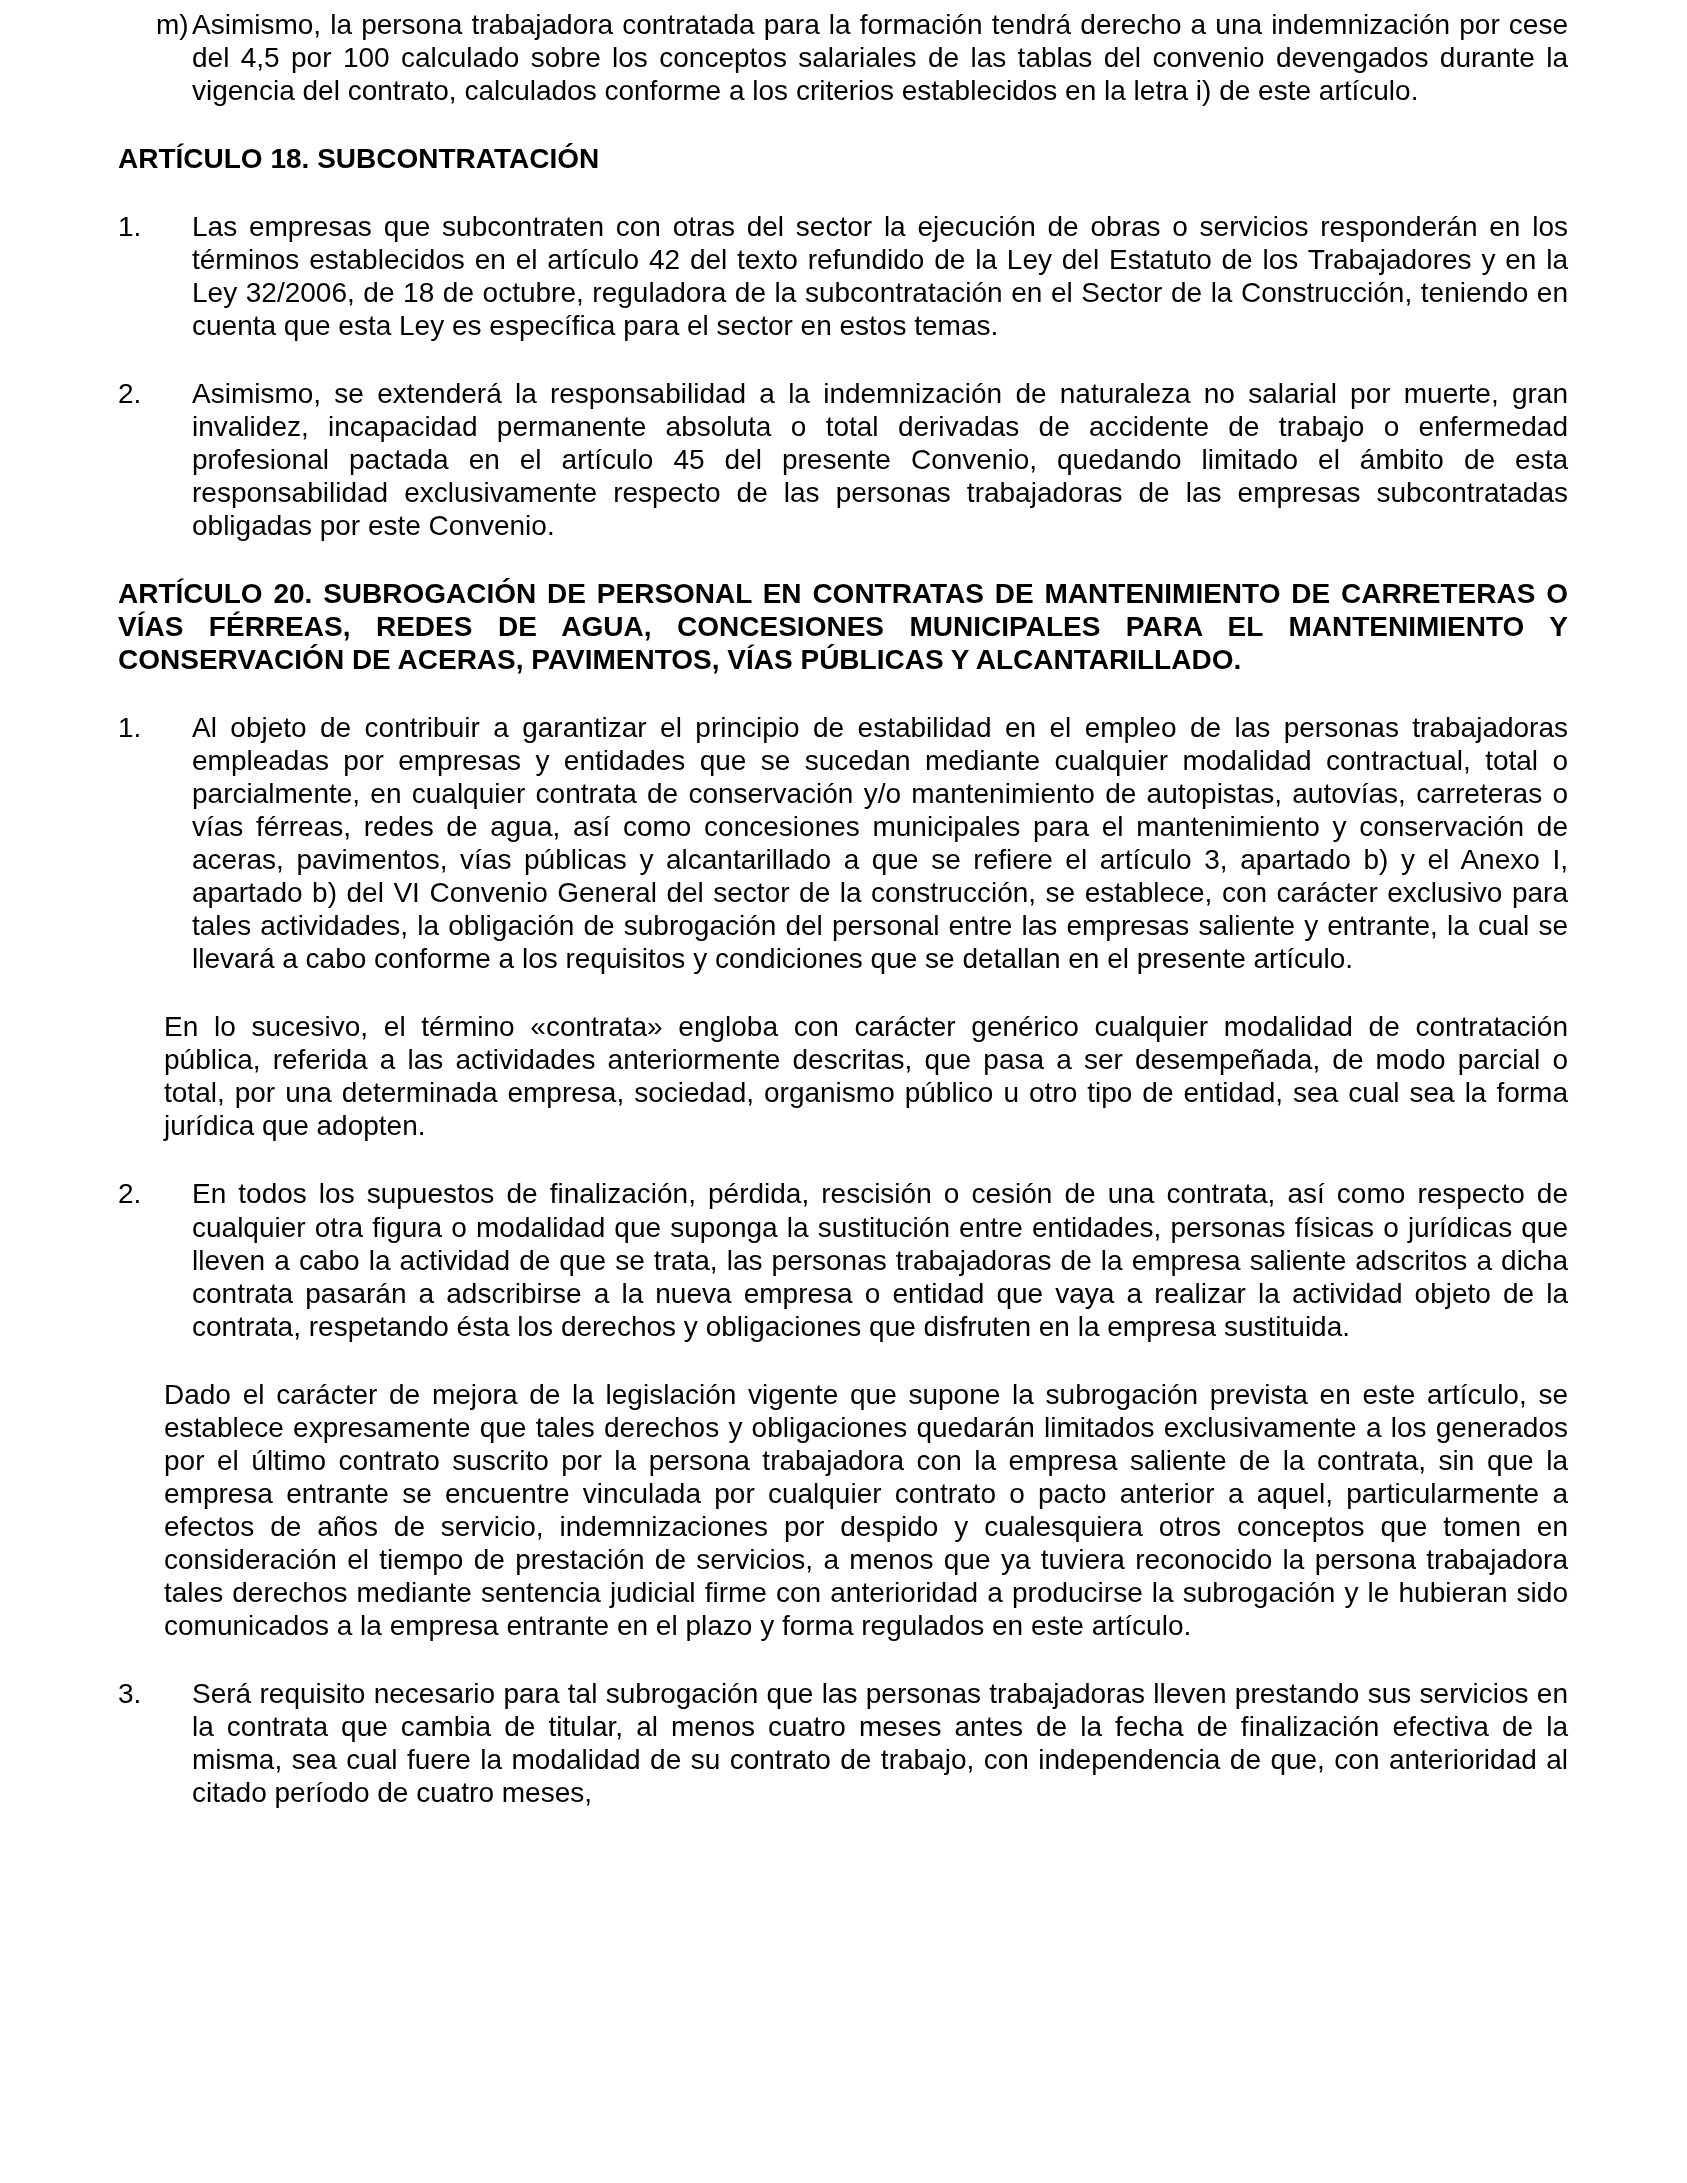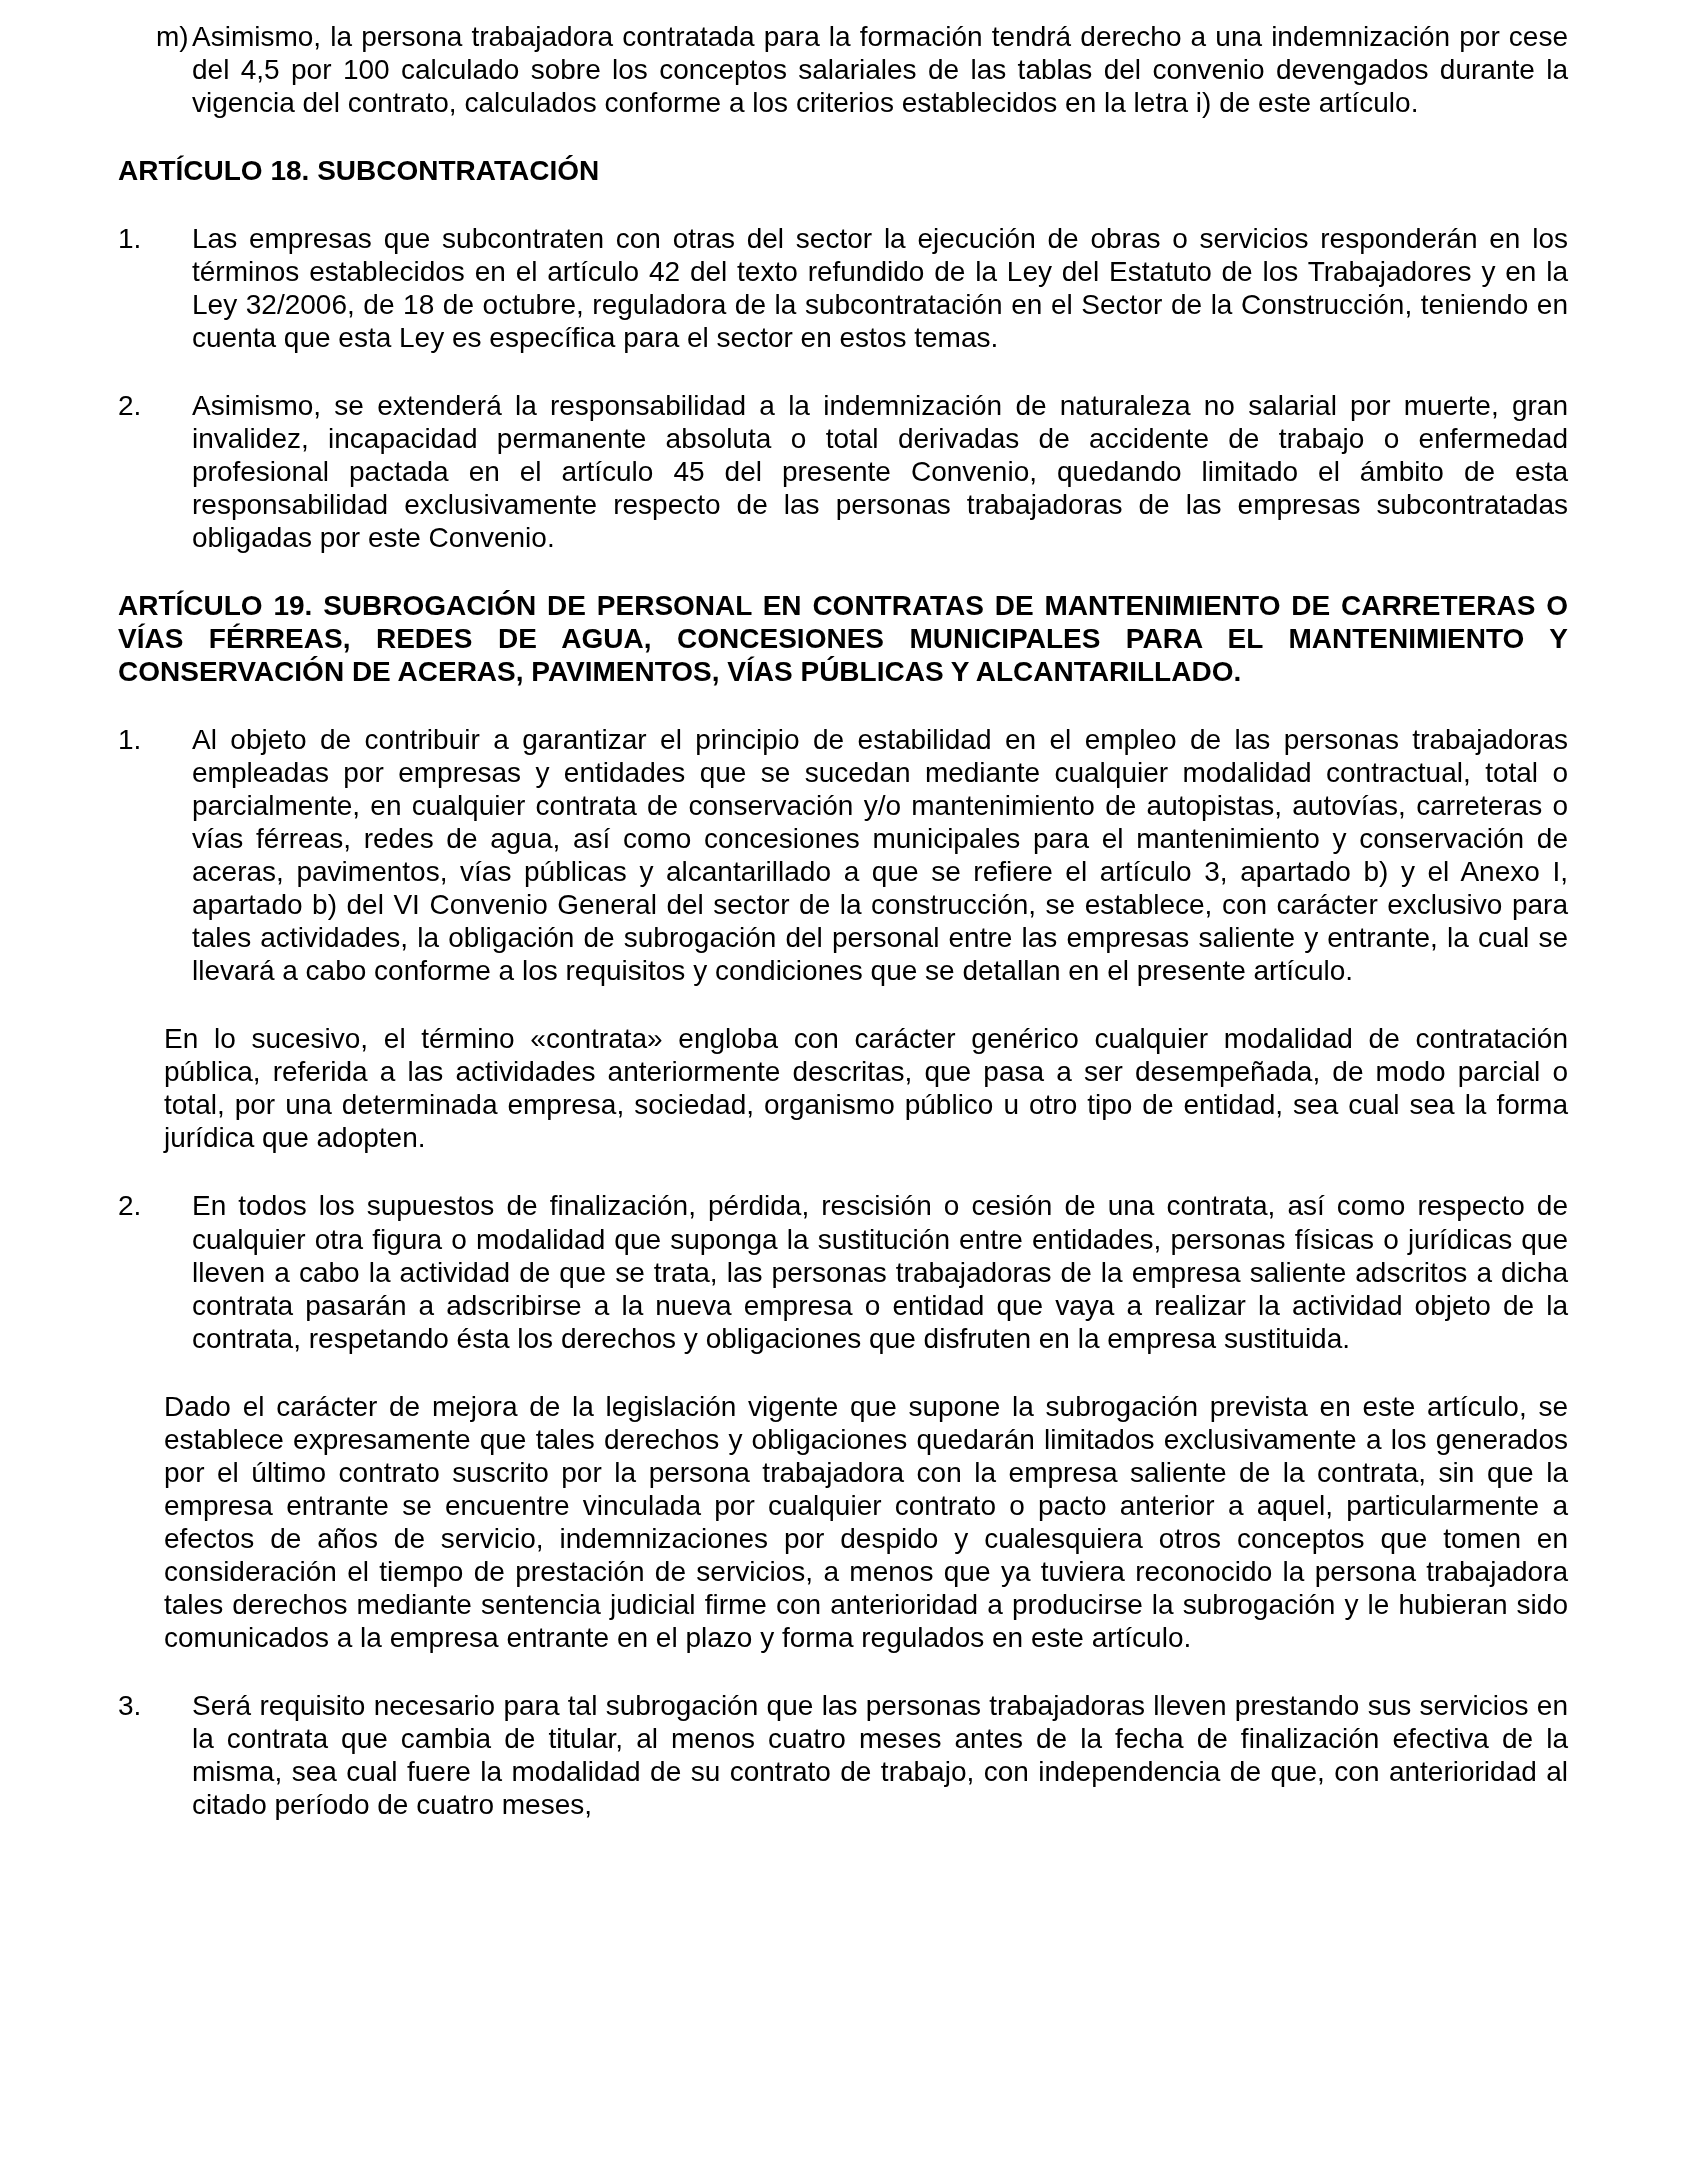--- a/index.html
+++ b/index.html
@@ -33,21 +33,20 @@
     left: 0;
     top: 0;
     white-space: nowrap;
   }
   .item.m-level .marker {
     left: 38px;
   }
   .item-text {
     margin-left: 74px;
     text-align: justify;
-    margin-top: 12px;
   }
   .para {
     margin-left: 46px;
     text-align: justify;
   }
   .heading {
     font-weight: bold;
     text-align: justify;
     margin: 16px 0 35px 0;
     font-size: inherit;
@@ -69,21 +68,21 @@
   <div class="block item">
     <span class="marker">1.</span>
     <div class="item-text">Las empresas que subcontraten con otras del sector la ejecución de obras o servicios responderán en los términos establecidos en el artículo 42 del texto refundido de la Ley del Estatuto de los Trabajadores y en la Ley 32/2006, de 18 de octubre, reguladora de la subcontratación en el Sector de la Construcción, teniendo en cuenta que esta Ley es específica para el sector en estos temas.</div>
   </div>
 
   <div class="block item">
     <span class="marker">2.</span>
     <div class="item-text">Asimismo, se extenderá la responsabilidad a la indemnización de naturaleza no salarial por muerte, gran invalidez, incapacidad permanente absoluta o total derivadas de accidente de trabajo o enfermedad profesional pactada en el artículo 45 del presente Convenio, quedando limitado el ámbito de esta responsabilidad exclusivamente respecto de las personas trabajadoras de las empresas subcontratadas obligadas por este Convenio.</div>
   </div>
 
-  <h2 class="block heading">ARTÍCULO 19. SUBROGACIÓN DE PERSONAL EN CONTRATAS DE MANTENIMIENTO DE CARRETERAS O VÍAS FÉRREAS, REDES DE AGUA, CONCESIONES MUNICIPALES PARA EL MANTENIMIENTO Y CONSERVACIÓN DE ACERAS, PAVIMENTOS, VÍAS PÚBLICAS Y ALCANTARILLADO.</h2>
+  <h2 class="block heading">ARTÍCULO 20. SUBROGACIÓN DE PERSONAL EN CONTRATAS DE MANTENIMIENTO DE CARRETERAS O VÍAS FÉRREAS, REDES DE AGUA, CONCESIONES MUNICIPALES PARA EL MANTENIMIENTO Y CONSERVACIÓN DE ACERAS, PAVIMENTOS, VÍAS PÚBLICAS Y ALCANTARILLADO.</h2>
 
   <div class="block item">
     <span class="marker">1.</span>
     <div class="item-text">Al objeto de contribuir a garantizar el principio de estabilidad en el empleo de las personas trabajadoras empleadas por empresas y entidades que se sucedan mediante cualquier modalidad contractual, total o parcialmente, en cualquier contrata de conservación y/o mantenimiento de autopistas, autovías, carreteras o vías férreas, redes de agua, así como concesiones municipales para el mantenimiento y conservación de aceras, pavimentos, vías públicas y alcantarillado a que se refiere el artículo 3, apartado b) y el Anexo I, apartado b) del VI Convenio General del sector de la construcción, se establece, con carácter exclusivo para tales actividades, la obligación de subrogación del personal entre las empresas saliente y entrante, la cual se llevará a cabo conforme a los requisitos y condiciones que se detallan en el presente artículo.</div>
   </div>
 
   <div class="block para">En lo sucesivo, el término «contrata» engloba con carácter genérico cualquier modalidad de contratación pública, referida a las actividades anteriormente descritas, que pasa a ser desempeñada, de modo parcial o total, por una determinada empresa, sociedad, organismo público u otro tipo de entidad, sea cual sea la forma jurídica que adopten.</div>
 
   <div class="block item">
     <span class="marker">2.</span>

